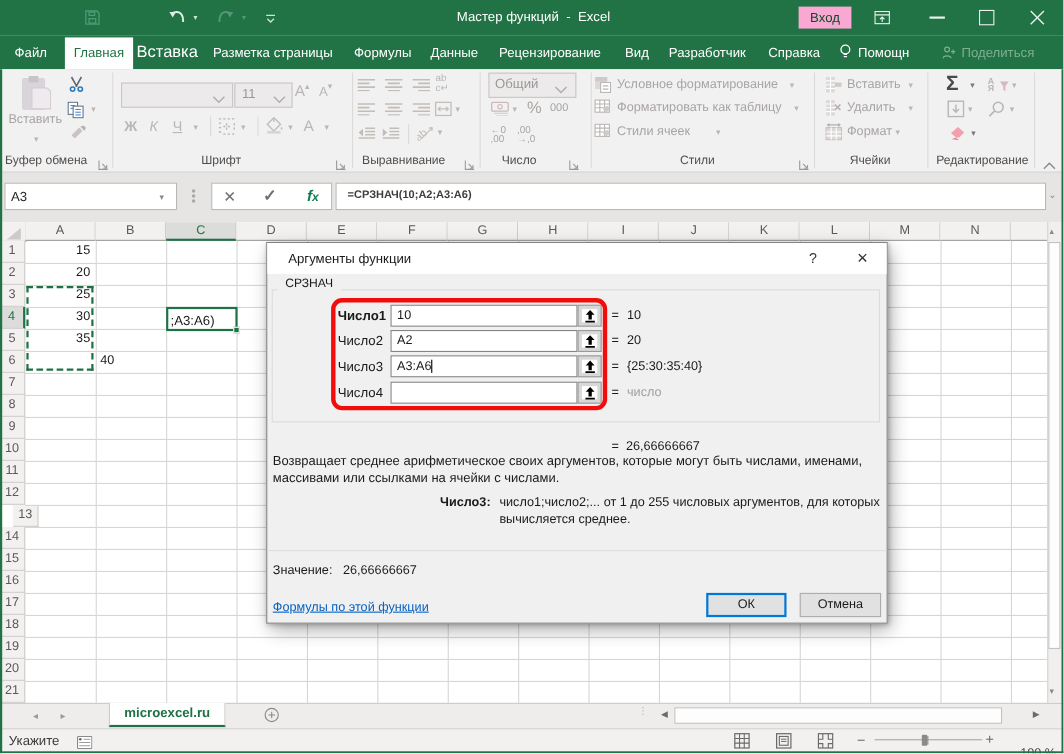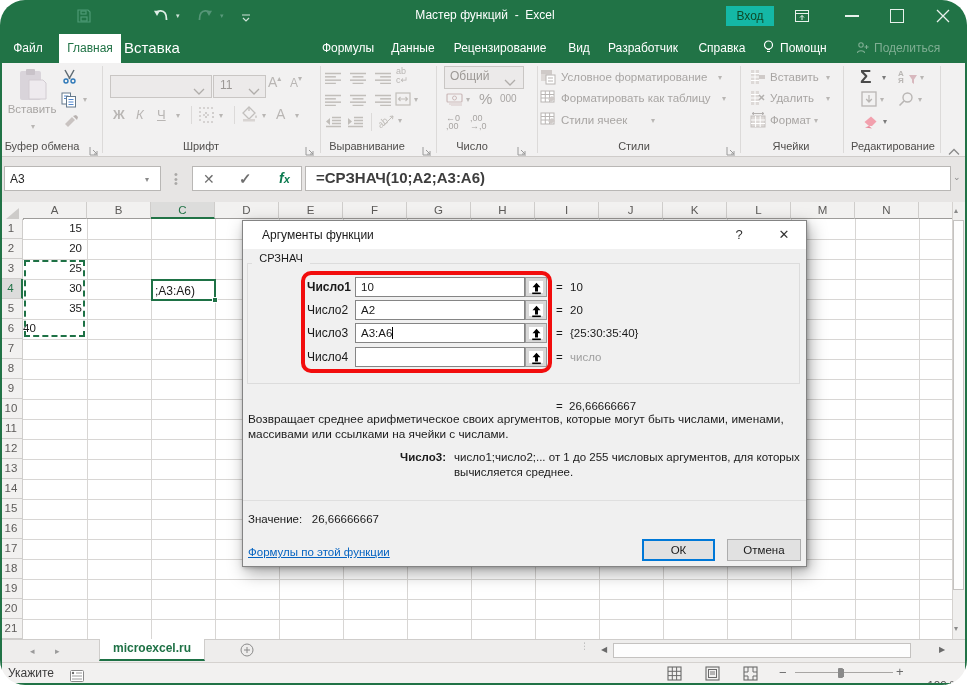--- a/index.html
+++ b/index.html
@@ -1,17 +1,17 @@
 <!DOCTYPE html>
 <html><head><meta charset="utf-8">
 <style>
 * { margin:0; padding:0; }
 html,body { width:967px; height:685px; overflow:hidden; }
 body { font-family:"Liberation Sans", sans-serif; }
-#root { position:relative; width:967px; height:685px; background:#fff; overflow:hidden;border-radius:25px; }
+#root { position:relative; width:967px; height:685px; background:#fff; overflow:hidden; }
 #root > div { position:absolute; }
 #root > div div { position:static; }
 </style></head>
 <body>
 <div id="root">
 <div style="left:0px;top:0px;width:967px;height:32px;background:#217346;"></div>
 <div style="left:76px;top:8px;width:16px;height:16px;"><svg width="16" height="16" viewBox="0 0 16 16">
         <path d="M2 2h10l2 2v10H2z" fill="none" stroke="#4d9a75" stroke-width="1.2"></path>
         <rect x="5" y="9" width="6" height="4" fill="none" stroke="#4d9a75" stroke-width="1.2"></rect>
         <rect x="5" y="3" width="5" height="3" fill="none" stroke="#4d9a75" stroke-width="1.2"></rect>
@@ -24,34 +24,35 @@
 <div style="left:196px;top:8px;width:18px;height:16px;"><svg width="18" height="15" viewBox="0 0 18 15">
         <path d="M16 2.8 L10 2.8 L13 8 Z" fill="#569678"></path>
         <path d="M13.8 4.5 C11 2.2, 7 2.5, 5 5 C3.4 7.2, 3.5 9.5, 3.5 12" fill="none" stroke="#569678" stroke-width="1.8"></path>
       </svg></div>
 <div style="left:220px;top:12px;width:8px;height:8px;color:#5a9a7c;font-size:7px;">▾</div>
 <div style="left:240px;top:10px;width:12px;height:12px;"><svg width="12" height="12" viewBox="0 0 12 12">
         <path d="M2 3h8" stroke="#cfe3d8" stroke-width="1.2"></path>
         <path d="M3 6l3 3 3-3" fill="none" stroke="#cfe3d8" stroke-width="1.2"></path>
       </svg></div>
 <div style="left:340px;top:0px;width:290px;height:30px;color:#fff;font-size:12px;line-height:30px;text-align:center;">Мастер функций &nbsp;-&nbsp; Excel</div>
-<div style="left:726px;top:6px;width:48px;height:20px;background:#14b8a6;color:#0e4a28;font-size:12px;line-height:20px;text-align:center;">Вход</div>
+<div style="left:726px;top:6px;width:48px;height:20px;background:#f9a8d4;color:#0e4a28;font-size:12px;line-height:20px;text-align:center;">Вход</div>
 <div style="left:794px;top:8px;width:16px;height:16px;"><svg width="16" height="16" viewBox="0 0 16 16">
         <rect x="1.5" y="2.5" width="13" height="11" fill="none" stroke="#e8f1ec" stroke-width="1"></rect>
         <path d="M1.5 5.5h13" stroke="#e8f1ec" stroke-width="1"></path>
         <path d="M8 12V7.5M6 9.5l2-2 2 2" fill="none" stroke="#e8f1ec" stroke-width="1"></path>
       </svg></div>
 <div style="left:845px;top:15px;width:14px;height:2px;background:#e8f1ec;"></div>
 <div style="left:890px;top:9px;width:12px;height:12px;border:1px solid #e8f1ec;"></div>
 <div style="left:936px;top:9px;width:14px;height:14px;"><svg width="14" height="14" viewBox="0 0 14 14">
         <path d="M1 1 13 13 M13 1 1 13" stroke="#e8f1ec" stroke-width="1.3"></path>
       </svg></div>
 <div style="left:0px;top:32px;width:967px;height:31px;background:#217346;"></div>
 <div style="left:-42px;top:34px;width:140px;height:28px;color:#fff;font-size:12px;line-height:28px;text-align:center;">Файл</div>
 <div style="left:82px;top:34px;width:140px;height:28px;color:#fff;font-size:15px;line-height:28px;text-align:center;">Вставка</div>
+<div style="left:178px;top:34px;width:140px;height:28px;color:#fff;font-size:12px;line-height:28px;text-align:center;">Разметка страницы</div>
 <div style="left:278px;top:34px;width:140px;height:28px;color:#fff;font-size:12px;line-height:28px;text-align:center;">Формулы</div>
 <div style="left:343px;top:34px;width:140px;height:28px;color:#fff;font-size:12px;line-height:28px;text-align:center;">Данные</div>
 <div style="left:430px;top:34px;width:140px;height:28px;color:#fff;font-size:12px;line-height:28px;text-align:center;">Рецензирование</div>
 <div style="left:509px;top:34px;width:140px;height:28px;color:#fff;font-size:12px;line-height:28px;text-align:center;">Вид</div>
 <div style="left:573px;top:34px;width:140px;height:28px;color:#fff;font-size:12px;line-height:28px;text-align:center;">Разработчик</div>
 <div style="left:652px;top:34px;width:140px;height:28px;color:#fff;font-size:12px;line-height:28px;text-align:center;">Справка</div>
 <div style="left:59px;top:34px;width:62px;height:29px;background:#fff;color:#217346;font-size:12px;line-height:28px;text-align:center;">Главная</div>
 <div style="left:762px;top:39px;width:13px;height:16px;"><svg width="13" height="16" viewBox="0 0 13 16">
         <circle cx="6.5" cy="6" r="4" fill="none" stroke="#fff" stroke-width="1.2"></circle>
         <path d="M5 10.5h3M5 12.5h3" stroke="#fff" stroke-width="1.2"></path>
@@ -299,21 +300,21 @@
 <div style="left:0px;top:157px;width:967px;height:45px;background:#e7e5e4;"></div>
 <div style="left:4px;top:166px;width:157px;height:25px;background:#fff;border:1px solid #b9b7b5;box-sizing:border-box;"></div>
 <div style="left:10px;top:170px;width:40px;height:18px;color:#262626;font-size:12px;line-height:18px;">A3</div>
 <div style="left:145px;top:175px;width:10px;height:10px;color:#8a8a8a;font-size:8px;">▾</div>
 <div style="left:174px;top:172px;width:6px;height:14px;color:#aaa8a6;font-size:11px;line-height:4.6px;letter-spacing:0;">•<br>•<br>•</div>
 <div style="left:192px;top:166px;width:110px;height:25px;background:#fff;border:1px solid #b9b7b5;box-sizing:border-box;"></div>
 <div style="left:203px;top:171px;width:14px;height:16px;color:#6f6f6f;font-size:14px;line-height:16px;">✕</div>
 <div style="left:239px;top:170px;width:16px;height:17px;color:#6f6f6f;font-size:15px;font-weight:bold;line-height:17px;">✓</div>
 <div style="left:279px;top:170px;width:20px;height:17px;color:#0c7b50;font-size:14px;font-style:italic;font-weight:bold;line-height:17px;">f<span style="font-size:11px;">x</span></div>
 <div style="left:305px;top:166px;width:646px;height:25px;background:#fff;border:1px solid #b9b7b5;box-sizing:border-box;"></div>
-<div style="left:316px;top:168px;width:500px;height:20px;color:#3d3d3d;font-size:15px;font-weight:bold;line-height:20px;">=СРЗНАЧ(10;A2;A3:A6)</div>
+<div style="left:316px;top:168px;width:500px;height:20px;color:#3d3d3d;font-size:10px;font-weight:bold;line-height:20px;">=СРЗНАЧ(10;A2;A3:A6)</div>
 <div style="left:953px;top:172px;width:12px;height:10px;color:#8a8a8a;font-size:9px;">⌄</div>
 <div style="left:0px;top:202px;width:952px;height:437px;background:#fff;"></div>
 <div style="left:0px;top:202px;width:23px;height:17px;background:#f2f1f0;border-right:1px solid #cfcdcb;border-bottom:1px solid #9e9c9a;"></div>
 <div style="left:3px;top:205px;width:17px;height:11px;"><svg width="17" height="11" viewBox="0 0 17 11">
         <path d="M16 0v11H3z" fill="#cdcbc9"></path>
       </svg></div>
 <div style="left:23px;top:202px;width:64px;height:17px;background:#f2f1f0;border-right:1px solid #cfcdcb;border-bottom:1px solid #9e9c9a;color:#5c5a58;font-size:11.5px;line-height:16px;text-align:center;box-sizing:border-box;height:17px;">A</div>
 <div style="left:87px;top:202px;width:64px;height:17px;background:#f2f1f0;border-right:1px solid #cfcdcb;border-bottom:1px solid #9e9c9a;color:#5c5a58;font-size:11.5px;line-height:16px;text-align:center;box-sizing:border-box;height:17px;">B</div>
 <div style="left:151px;top:202px;width:64px;height:17px;background:#dcdcdb;border-right:1px solid #cfcdcb;border-bottom:2px solid #217346;color:#217346;font-size:11.5px;line-height:16px;text-align:center;box-sizing:border-box;height:17px;">C</div>
 <div style="left:215px;top:202px;width:64px;height:17px;background:#f2f1f0;border-right:1px solid #cfcdcb;border-bottom:1px solid #9e9c9a;color:#5c5a58;font-size:11.5px;line-height:16px;text-align:center;box-sizing:border-box;height:17px;">D</div>
@@ -333,21 +334,21 @@
 <div style="left:0px;top:259px;width:23px;height:20px;background:#f2f1f0;border-right:1px solid #cfcdcb;border-bottom:1px solid #cfcdcb;color:#5c5a58;font-size:11.5px;line-height:19px;text-align:center;box-sizing:border-box;">3</div>
 <div style="left:0px;top:279px;width:23px;height:20px;background:#dcdcdb;border-right:2px solid #217346;border-bottom:1px solid #cfcdcb;color:#217346;font-size:11.5px;line-height:19px;text-align:center;box-sizing:border-box;">4</div>
 <div style="left:0px;top:299px;width:23px;height:20px;background:#f2f1f0;border-right:1px solid #cfcdcb;border-bottom:1px solid #cfcdcb;color:#5c5a58;font-size:11.5px;line-height:19px;text-align:center;box-sizing:border-box;">5</div>
 <div style="left:0px;top:319px;width:23px;height:20px;background:#f2f1f0;border-right:1px solid #cfcdcb;border-bottom:1px solid #cfcdcb;color:#5c5a58;font-size:11.5px;line-height:19px;text-align:center;box-sizing:border-box;">6</div>
 <div style="left:0px;top:339px;width:23px;height:20px;background:#f2f1f0;border-right:1px solid #cfcdcb;border-bottom:1px solid #cfcdcb;color:#5c5a58;font-size:11.5px;line-height:19px;text-align:center;box-sizing:border-box;">7</div>
 <div style="left:0px;top:359px;width:23px;height:20px;background:#f2f1f0;border-right:1px solid #cfcdcb;border-bottom:1px solid #cfcdcb;color:#5c5a58;font-size:11.5px;line-height:19px;text-align:center;box-sizing:border-box;">8</div>
 <div style="left:0px;top:379px;width:23px;height:20px;background:#f2f1f0;border-right:1px solid #cfcdcb;border-bottom:1px solid #cfcdcb;color:#5c5a58;font-size:11.5px;line-height:19px;text-align:center;box-sizing:border-box;">9</div>
 <div style="left:0px;top:399px;width:23px;height:20px;background:#f2f1f0;border-right:1px solid #cfcdcb;border-bottom:1px solid #cfcdcb;color:#5c5a58;font-size:11.5px;line-height:19px;text-align:center;box-sizing:border-box;">10</div>
 <div style="left:0px;top:419px;width:23px;height:20px;background:#f2f1f0;border-right:1px solid #cfcdcb;border-bottom:1px solid #cfcdcb;color:#5c5a58;font-size:11.5px;line-height:19px;text-align:center;box-sizing:border-box;">11</div>
 <div style="left:0px;top:439px;width:23px;height:20px;background:#f2f1f0;border-right:1px solid #cfcdcb;border-bottom:1px solid #cfcdcb;color:#5c5a58;font-size:11.5px;line-height:19px;text-align:center;box-sizing:border-box;">12</div>
-<div style="left:0px;top:459px;width:23px;height:20px;background:#f2f1f0;border-right:1px solid #cfcdcb;border-bottom:1px solid #cfcdcb;color:#5c5a58;font-size:11.5px;line-height:19px;text-align:center;box-sizing:border-box;">13</div>
+<div style="left:12px;top:459px;width:23px;height:20px;background:#f2f1f0;border-right:1px solid #cfcdcb;border-bottom:1px solid #cfcdcb;color:#5c5a58;font-size:11.5px;line-height:19px;text-align:center;box-sizing:border-box;">13</div>
 <div style="left:0px;top:479px;width:23px;height:20px;background:#f2f1f0;border-right:1px solid #cfcdcb;border-bottom:1px solid #cfcdcb;color:#5c5a58;font-size:11.5px;line-height:19px;text-align:center;box-sizing:border-box;">14</div>
 <div style="left:0px;top:499px;width:23px;height:20px;background:#f2f1f0;border-right:1px solid #cfcdcb;border-bottom:1px solid #cfcdcb;color:#5c5a58;font-size:11.5px;line-height:19px;text-align:center;box-sizing:border-box;">15</div>
 <div style="left:0px;top:519px;width:23px;height:20px;background:#f2f1f0;border-right:1px solid #cfcdcb;border-bottom:1px solid #cfcdcb;color:#5c5a58;font-size:11.5px;line-height:19px;text-align:center;box-sizing:border-box;">16</div>
 <div style="left:0px;top:539px;width:23px;height:20px;background:#f2f1f0;border-right:1px solid #cfcdcb;border-bottom:1px solid #cfcdcb;color:#5c5a58;font-size:11.5px;line-height:19px;text-align:center;box-sizing:border-box;">17</div>
 <div style="left:0px;top:559px;width:23px;height:20px;background:#f2f1f0;border-right:1px solid #cfcdcb;border-bottom:1px solid #cfcdcb;color:#5c5a58;font-size:11.5px;line-height:19px;text-align:center;box-sizing:border-box;">18</div>
 <div style="left:0px;top:579px;width:23px;height:20px;background:#f2f1f0;border-right:1px solid #cfcdcb;border-bottom:1px solid #cfcdcb;color:#5c5a58;font-size:11.5px;line-height:19px;text-align:center;box-sizing:border-box;">19</div>
 <div style="left:0px;top:599px;width:23px;height:20px;background:#f2f1f0;border-right:1px solid #cfcdcb;border-bottom:1px solid #cfcdcb;color:#5c5a58;font-size:11.5px;line-height:19px;text-align:center;box-sizing:border-box;">20</div>
 <div style="left:0px;top:619px;width:23px;height:20px;background:#f2f1f0;border-right:1px solid #cfcdcb;border-bottom:1px solid #cfcdcb;color:#5c5a58;font-size:11.5px;line-height:19px;text-align:center;box-sizing:border-box;">21</div>
 <div style="left:87px;top:219px;width:1px;height:420px;background:#d8d6d4;"></div>
 <div style="left:151px;top:219px;width:1px;height:420px;background:#d8d6d4;"></div>
@@ -383,21 +384,21 @@
 <div style="left:23px;top:559px;width:929px;height:1px;background:#d8d6d4;"></div>
 <div style="left:23px;top:579px;width:929px;height:1px;background:#d8d6d4;"></div>
 <div style="left:23px;top:599px;width:929px;height:1px;background:#d8d6d4;"></div>
 <div style="left:23px;top:619px;width:929px;height:1px;background:#d8d6d4;"></div>
 <div style="left:23px;top:639px;width:929px;height:1px;background:#d8d6d4;"></div>
 <div style="left:23px;top:219px;width:59px;height:20px;color:#1a1a1a;font-size:11.5px;line-height:19px;text-align:right;">15</div>
 <div style="left:23px;top:239px;width:59px;height:20px;color:#1a1a1a;font-size:11.5px;line-height:19px;text-align:right;">20</div>
 <div style="left:23px;top:259px;width:59px;height:20px;color:#1a1a1a;font-size:11.5px;line-height:19px;text-align:right;">25</div>
 <div style="left:23px;top:279px;width:59px;height:20px;color:#1a1a1a;font-size:11.5px;line-height:19px;text-align:right;">30</div>
 <div style="left:23px;top:299px;width:59px;height:20px;color:#1a1a1a;font-size:11.5px;line-height:19px;text-align:right;">35</div>
-<div style="left:23px;top:319px;width:81px;height:20px;color:#1a1a1a;font-size:11.5px;line-height:19px;">40</div>
+<div style="left:23px;top:319px;width:81px;height:20px;color:#1a1a1a;font-size:11.5px;line-height:19px;text-align:right;">40</div>
 <div style="left:24px;top:260px;width:61px;height:77px;border:2px dashed #1e7145;box-sizing:border-box;"></div>
 <div style="left:151px;top:279px;width:65px;height:22px;background:#fff;border:2px solid #1e7145;box-sizing:border-box;color:#1a1a1a;font-size:12px;line-height:20px;padding-left:2px;">;A3:A6)</div>
 <div style="left:212px;top:297px;width:6px;height:6px;background:#1e7145;border:1px solid #fff;box-sizing:border-box;"></div>
 <div style="left:952px;top:202px;width:13px;height:437px;background:#f0efee;border-left:1px solid #d5d2cf;"></div>
 <div style="left:954px;top:207px;width:9px;height:8px;color:#8a8a8a;font-size:8px;line-height:8px;">▴</div>
 <div style="left:953px;top:220px;width:11px;height:370px;background:#fdfdfd;border:1px solid #c4c2c0;box-sizing:border-box;"></div>
 <div style="left:954px;top:625px;width:9px;height:8px;color:#8a8a8a;font-size:8px;line-height:8px;">▾</div>
 <div style="left:0px;top:639px;width:967px;height:23px;background:#eeedec;border-top:1px solid #cfcdcb;box-sizing:border-box;"></div>
 <div style="left:30px;top:645px;width:12px;height:12px;color:#9a9a9a;font-size:9px;line-height:12px;">◂</div>
 <div style="left:55px;top:645px;width:12px;height:12px;color:#9a9a9a;font-size:9px;line-height:12px;">▸</div>

